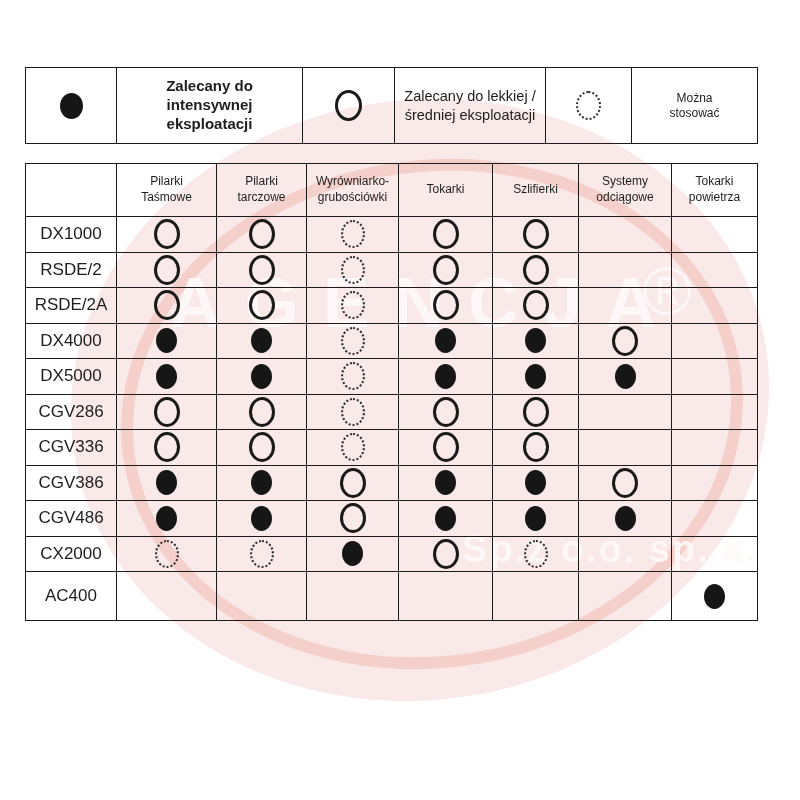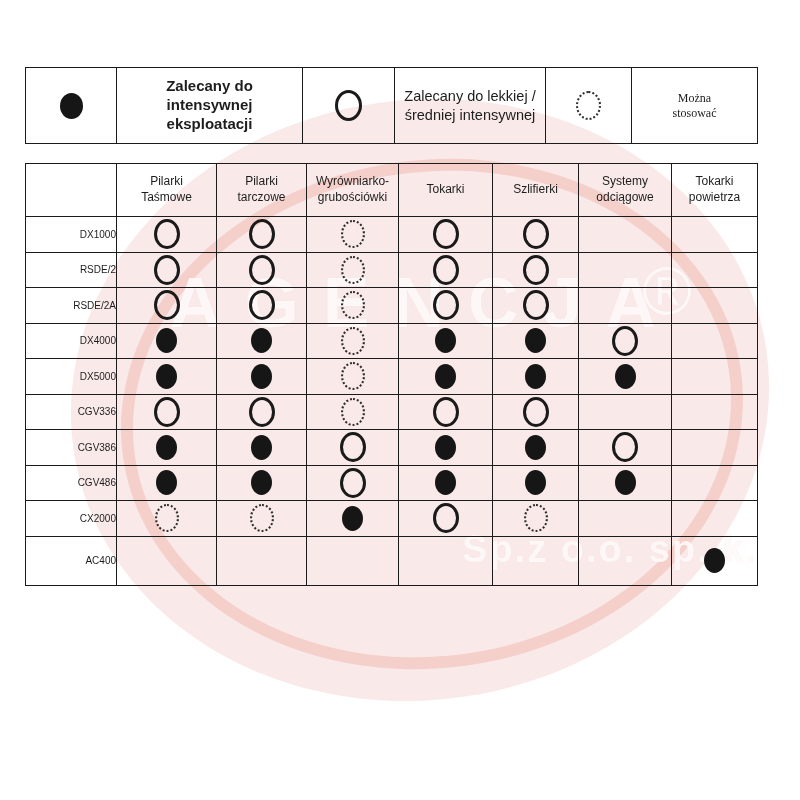--- a/index.html
+++ b/index.html
@@ -18,24 +18,24 @@
   .wm-reg{left:642px;top:256px;font-size:68px;font-weight:normal;}
   
   table{border-collapse:collapse;table-layout:fixed;position:absolute;z-index:2;background:transparent;}
   td{border:1.5px solid #1b1b1b;text-align:center;vertical-align:middle;padding:0;overflow:hidden;}
   .legend-table{left:25px;top:67px;}
   .legend-table td{height:75px;}
   .legend-label{font-size:14.5px;line-height:1.25;padding:0 8px;}
   .legend-label.bold{font-weight:bold;font-size:15px;}
   .legend-label.small{font-size:12px;}
   .legend-label .inner{display:inline-block;max-width:100%;}
-  .legend-label.small .inner{max-width:70px;font-family:Liberation Serif, serif;}
+  .legend-label.small .inner{max-width:70px;}
   .matrix-table{left:25px;top:163px;}
   .matrix-table td.hdr{height:52px;font-size:12px;line-height:1.3;white-space:pre-line;padding:0 3px;}
-  .matrix-table td.rowlab{font-size:10px;text-align:right;}
+  .matrix-table td.rowlab{font-size:17px;}
   .matrix-table tr.datarow td{height:34.5px;}
   .matrix-table tr.lastrow td{height:48px;}
   
   .sym{display:inline-block;border-radius:50%;vertical-align:middle;}
   .sym-filled{width:21px;height:25px;}
   .sym-open{width:20px;height:24px;border:3.4px solid #1a1a1a;background:transparent;}
   .sym-dotted{width:20px;height:24px;border:2px dotted #2e2e2e;background:transparent;}
   .legend-sym.sym-filled{width:23px;height:26px;}
   .legend-sym.sym-open{width:21px;height:25px;}
   .legend-sym.sym-dotted{width:21px;height:25px;}
@@ -58,21 +58,21 @@
         <col style="width:92px">
       <col style="width:151px">
         <col style="width:86px">
         <col style="width:126px">
     </colgroup>
     <tbody>
         <tr id="legend-row">
           <td><span class="sym sym-filled legend-sym" style="background: rgb(22, 22, 22);"></span></td>
           <td class="legend-label bold"><span class="inner">Zalecany do intensywnej eksploatacji</span></td>
           <td><span class="sym sym-open legend-sym"></span></td>
-          <td class="legend-label"><span class="inner">Zalecany do lekkiej / średniej intensywnej</span></td>
+          <td class="legend-label"><span class="inner">Zalecany do lekkiej / średniej eksploatacji</span></td>
           <td><span class="sym sym-dotted legend-sym"></span></td>
           <td class="legend-label small"><span class="inner">Można stosować</span></td>
         </tr>
   </tbody>
     </table>
 
   <table class="matrix-table">
     <colgroup>
       <col style="width:91px">
         <col style="width:100px">
@@ -142,20 +142,30 @@
           <td class="rowlab">DX5000</td>
           <td><span class="sym sym-filled" style="background: rgb(22, 22, 22);"></span></td>
           <td><span class="sym sym-filled" style="background: rgb(22, 22, 22);"></span></td>
           <td><span class="sym sym-dotted"></span></td>
           <td><span class="sym sym-filled" style="background: rgb(22, 22, 22);"></span></td>
           <td><span class="sym sym-filled" style="background: rgb(22, 22, 22);"></span></td>
           <td><span class="sym sym-filled" style="background: rgb(22, 22, 22);"></span></td>
           <td></td>
         </tr>
         <tr class="datarow">
+          <td class="rowlab">CGV286</td>
+          <td><span class="sym sym-open"></span></td>
+          <td><span class="sym sym-open"></span></td>
+          <td><span class="sym sym-dotted"></span></td>
+          <td><span class="sym sym-open"></span></td>
+          <td><span class="sym sym-open"></span></td>
+          <td></td>
+          <td></td>
+        </tr>
+        <tr class="datarow">
           <td class="rowlab">CGV336</td>
           <td><span class="sym sym-open"></span></td>
           <td><span class="sym sym-open"></span></td>
           <td><span class="sym sym-dotted"></span></td>
           <td><span class="sym sym-open"></span></td>
           <td><span class="sym sym-open"></span></td>
           <td></td>
           <td></td>
         </tr>
         <tr class="datarow">

